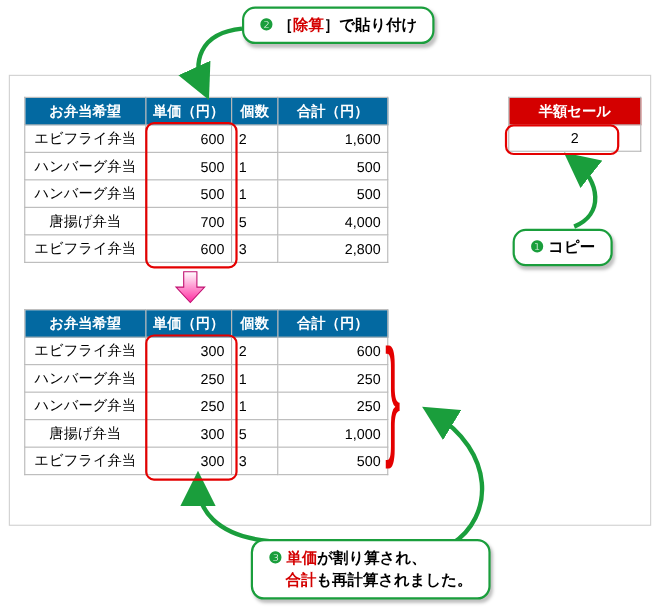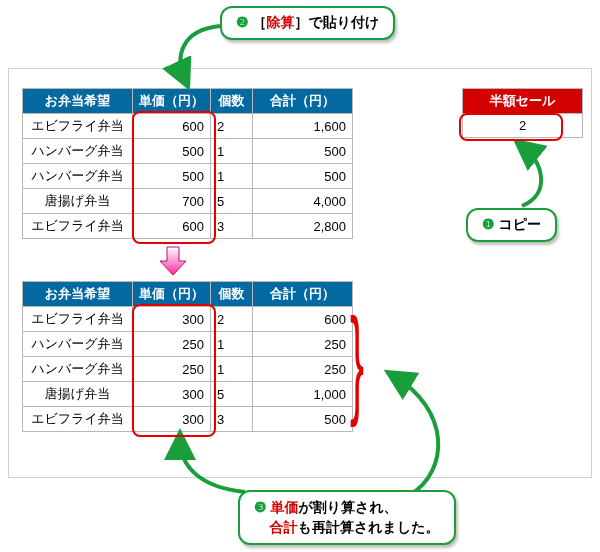--- a/index.html
+++ b/index.html
@@ -213,21 +213,21 @@
           <td>3</td>
           <td class="num">500</td>
         </tr>
   </tbody>
     </table>
 </div>
 <div class="red-frame" style="left:132px; top:304px; width:84px; height:133px;"></div>
 
 <div class="brace" style="left:337px; top:300px;">}</div>
 
-<div class="callout" style="left:238px; top:490px; line-height:1.4;">
+<div class="callout" style="left:228px; top:490px; line-height:1.4;">
   <span class="num">❸</span>
   <span> </span><span class="red">単価</span><span>が割り算され、</span><br>
   &nbsp;&nbsp;&nbsp;&nbsp;<span class="red">合計</span><span>も再計算されました。</span>
 </div>
 
 <svg class="arrow" style="left:165px; top:432px;" width="90" height="70">
   <defs>
       <marker id="ah3" markerWidth="8" markerHeight="8" refX="5" refY="4" orient="auto">
         <path d="M0,0 L8,4 L0,8 Z" fill="#1a9e3c"></path>
       </marker>

